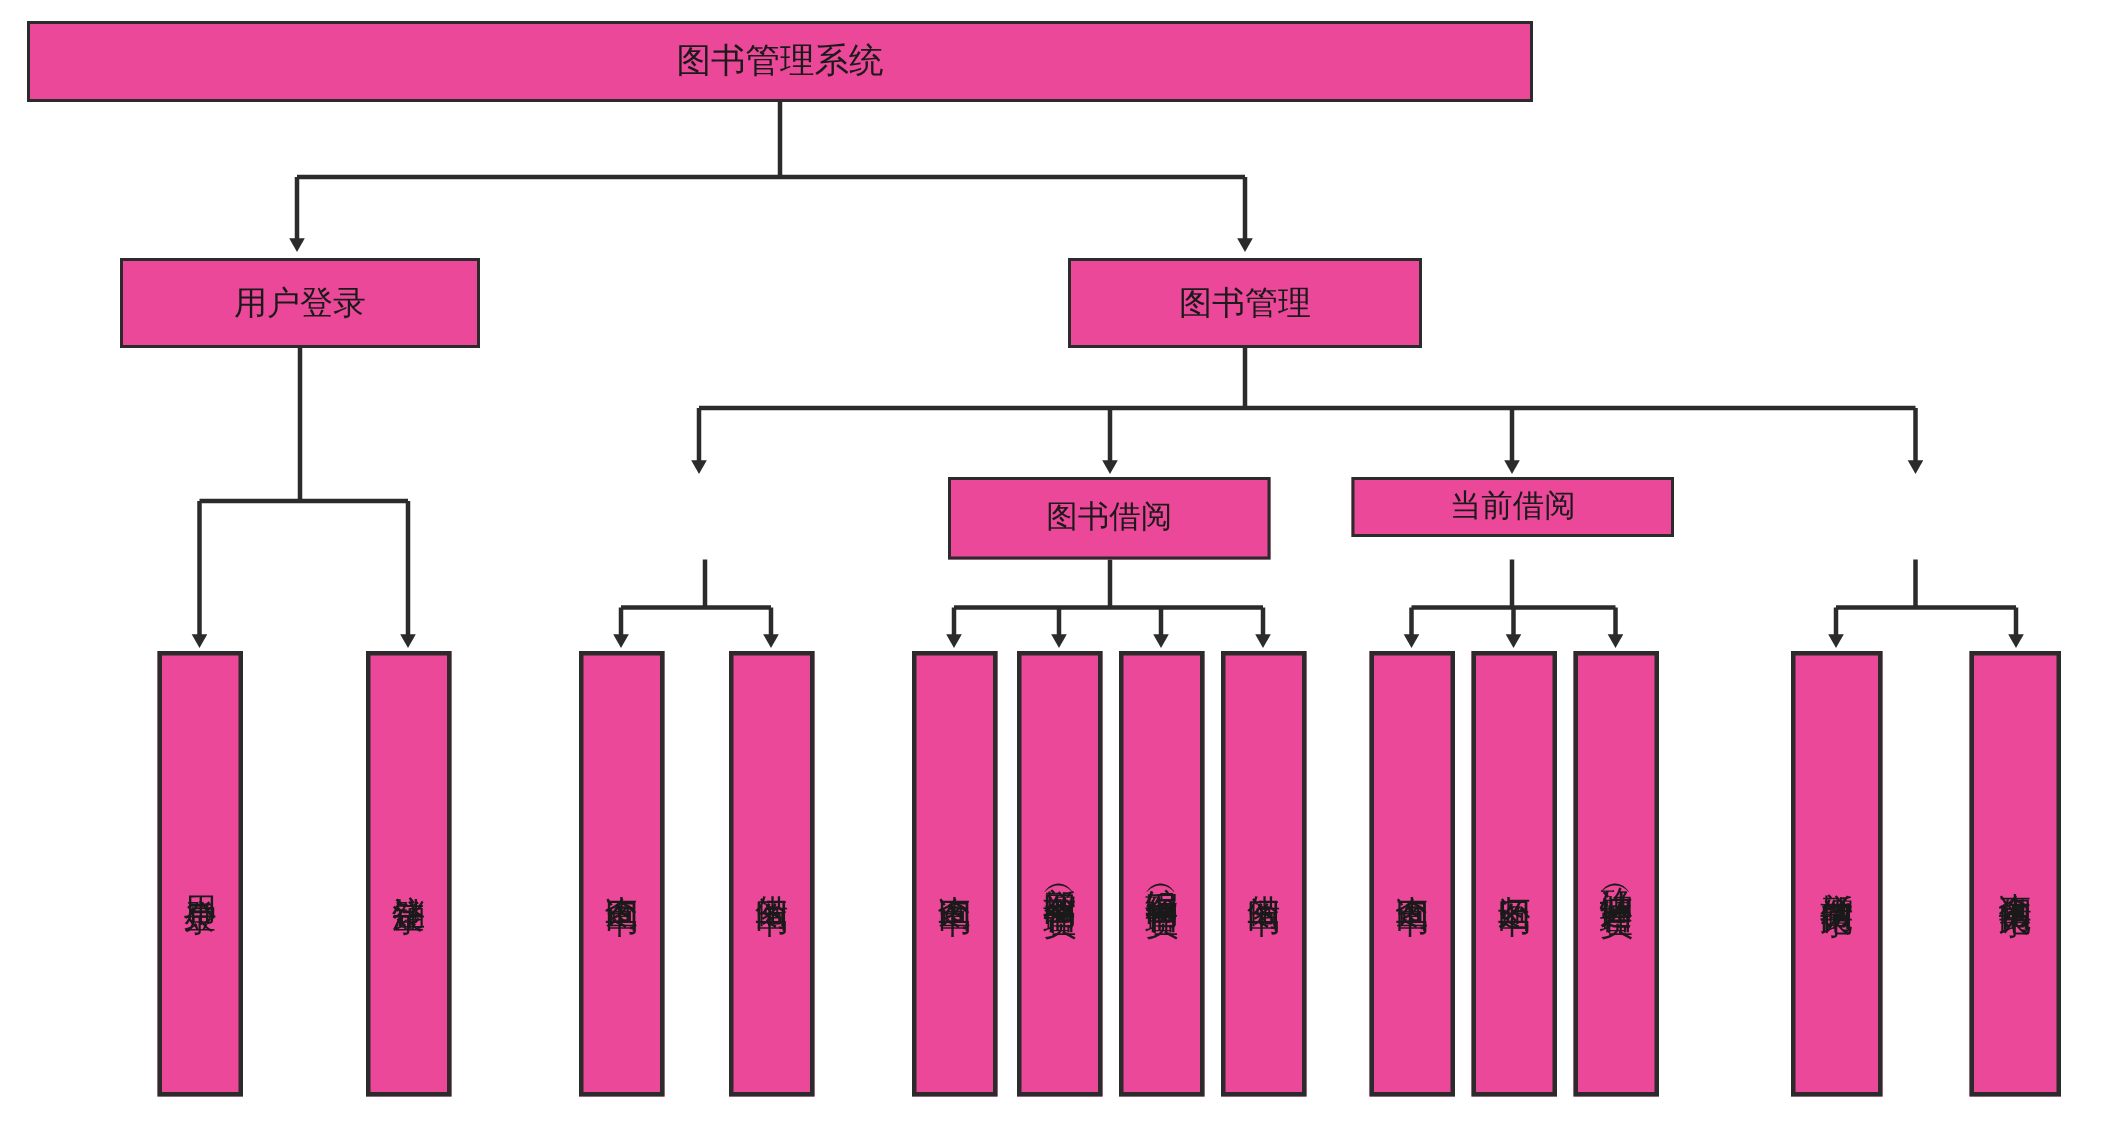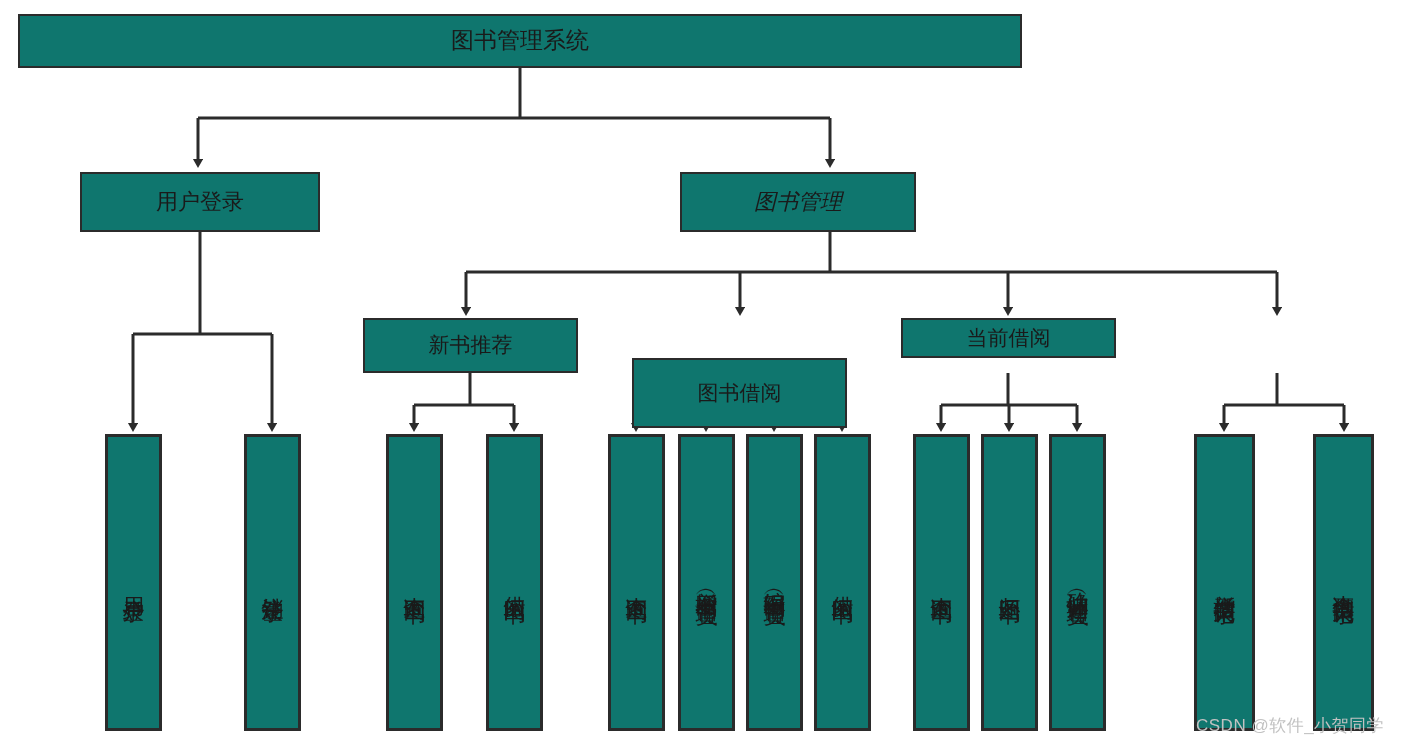--- a/index.html
+++ b/index.html
@@ -23,21 +23,21 @@
     left: 0;
     top: 0;
     width: 1405px;
     height: 747px;
     pointer-events: none;
   }
   .node {
     position: absolute;
     box-sizing: border-box;
     border: 2px solid #2b2b2b;
-    background: #0f766e;
+    background: #ec4899;
     display: flex;
     align-items: center;
     justify-content: center;
     color: #1a1a1a;
   }
   .node .label {
     display: block;
     text-align: center;
     line-height: 1.18;
   }
@@ -126,29 +126,26 @@
   </svg>
 
   <div class="node node-root" style="left:18px; top:14px; width:1004px; height:54px;">
     <span class="label">图书管理系统</span>
   </div>
 
   <div class="node node-l2" style="left:80px; top:172px; width:240px; height:60px;">
     <span class="label">用户登录</span>
   </div>
 
-  <div class="node node-l2" style="left:680px; top:172px; width:236px; height:60px;font-style:italic;">
+  <div class="node node-l2" style="left:712px; top:172px; width:236px; height:60px;">
     <span class="label">图书管理</span>
   </div>
 
-  <div class="node node-l3" style="left:363px; top:318px; width:215px; height:55px;">
-    <span class="label">新书推荐</span>
-  </div>
 
-  <div class="node node-l3" style="left:632px; top:318px; width:215px; height:70px;margin-top:40px;">
+  <div class="node node-l3" style="left:632px; top:318px; width:215px; height:55px;">
     <span class="label">图书借阅</span>
   </div>
 
   <div class="node node-l3" style="left:901px; top:318px; width:215px; height:40px;">
     <span class="label">当前借阅</span>
   </div>
 
 
   <div class="node node-leaf" style="left:105px; top:434px; width:57px; height:297px;">
     <span class="label">用户登录</span>
@@ -187,15 +184,14 @@
     <span class="label">确认归还（管理员）</span>
   </div>
 
   <div class="node node-leaf" style="left:1194px; top:434px; width:61px; height:297px;">
     <span class="label">新增借阅记录</span>
   </div>
   <div class="node node-leaf" style="left:1313px; top:434px; width:61px; height:297px;">
     <span class="label">查询借阅记录</span>
   </div>
 
-  <div class="watermark" style="left:1196px; top:714px;">CSDN @软件_小贺同学</div>
 
 </div>
 
 </body></html>

